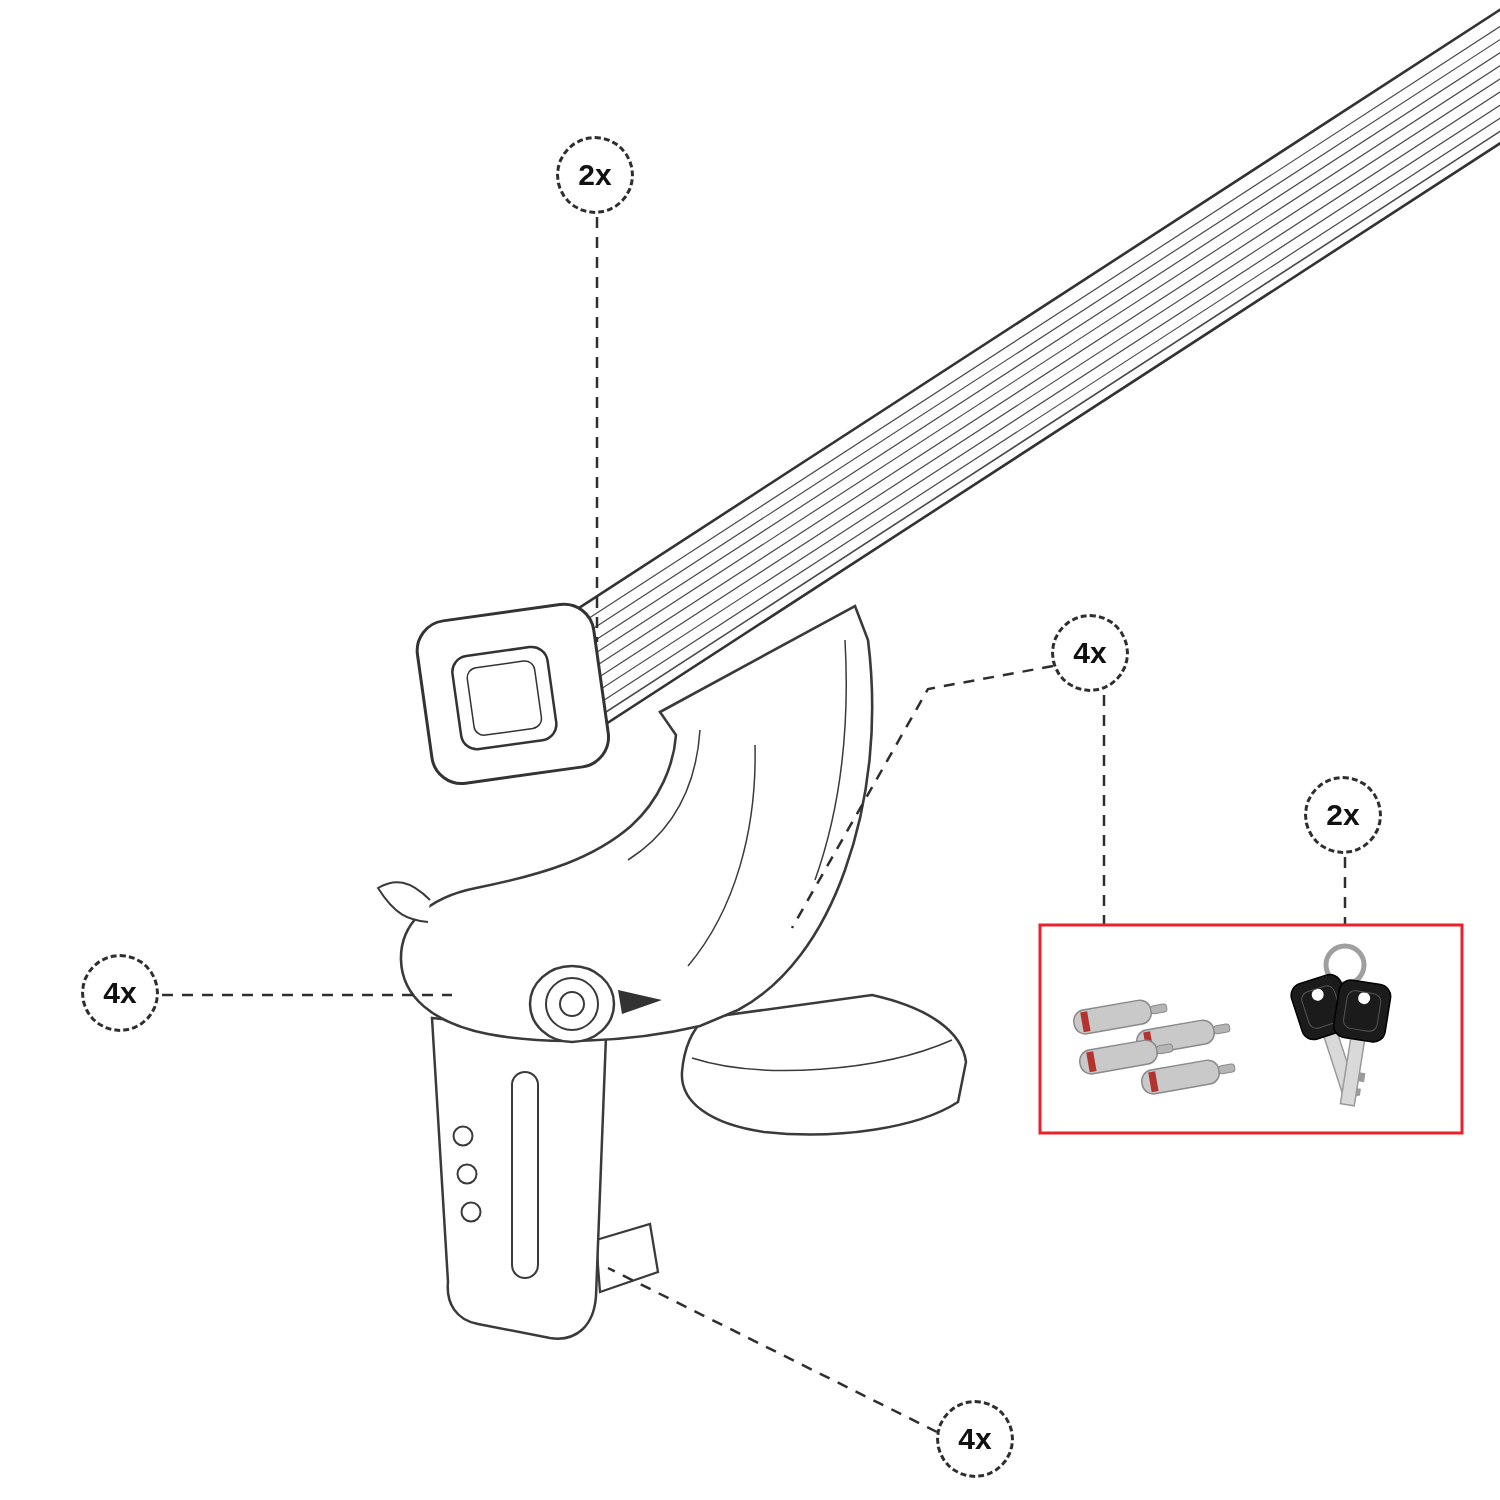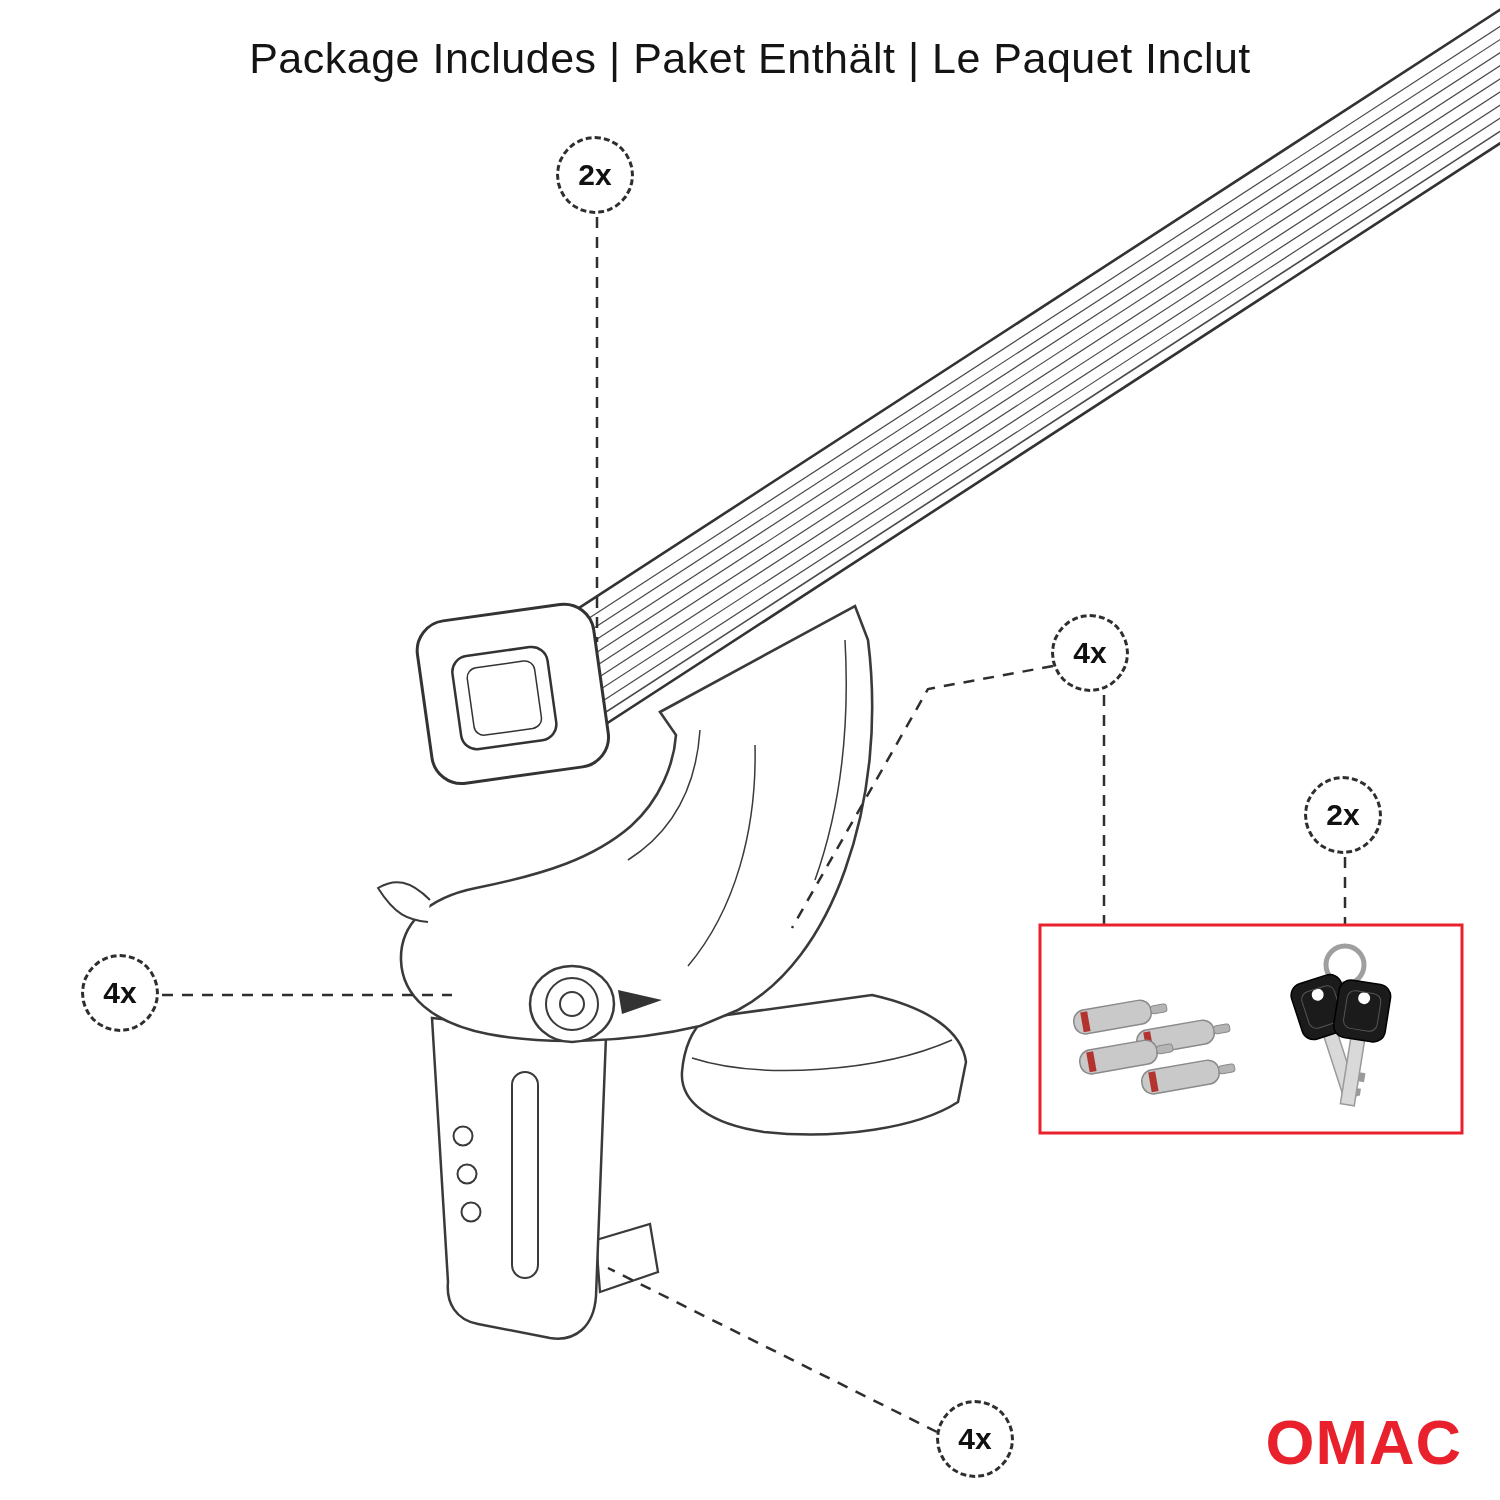--- a/index.html
+++ b/index.html
@@ -165,23 +165,21 @@
           <rect x="-7" y="24" width="14" height="70" fill="#d9d9d9" stroke="#9a9a9a" stroke-width="1.5"></rect>
           <path d="M 7,60 h6 v9 h-6 Z M 7,76 h4 v7 h-4 Z" fill="#9a9a9a" stroke="none"></path>
           <rect x="-26" y="-30" width="52" height="58" rx="12" fill="#1b1b1b" stroke="#000000" stroke-width="1.5"></rect>
           <circle cx="0" cy="-14" r="6" fill="#ffffff"></circle>
           <rect x="-17" y="-20" width="34" height="38" rx="8" fill="none" stroke="#555555" stroke-width="1"></rect>
         </g>
       </g>
     </g>
   </svg>
 
-  <div class="title">Package Includes | Paket Enthält | Le Paquet Inclut</div>
 
   <div class="callout" style="left:556px; top:136px;">2x</div>
   <div class="callout" style="left:1051px; top:614px;">4x</div>
   <div class="callout" style="left:1304px; top:776px;">2x</div>
   <div class="callout" style="left:81px; top:954px;">4x</div>
   <div class="callout" style="left:936px; top:1400px;">4x</div>
 
-  <div class="logo">OMAC</div>
 
 </div>
 
 </body></html>

